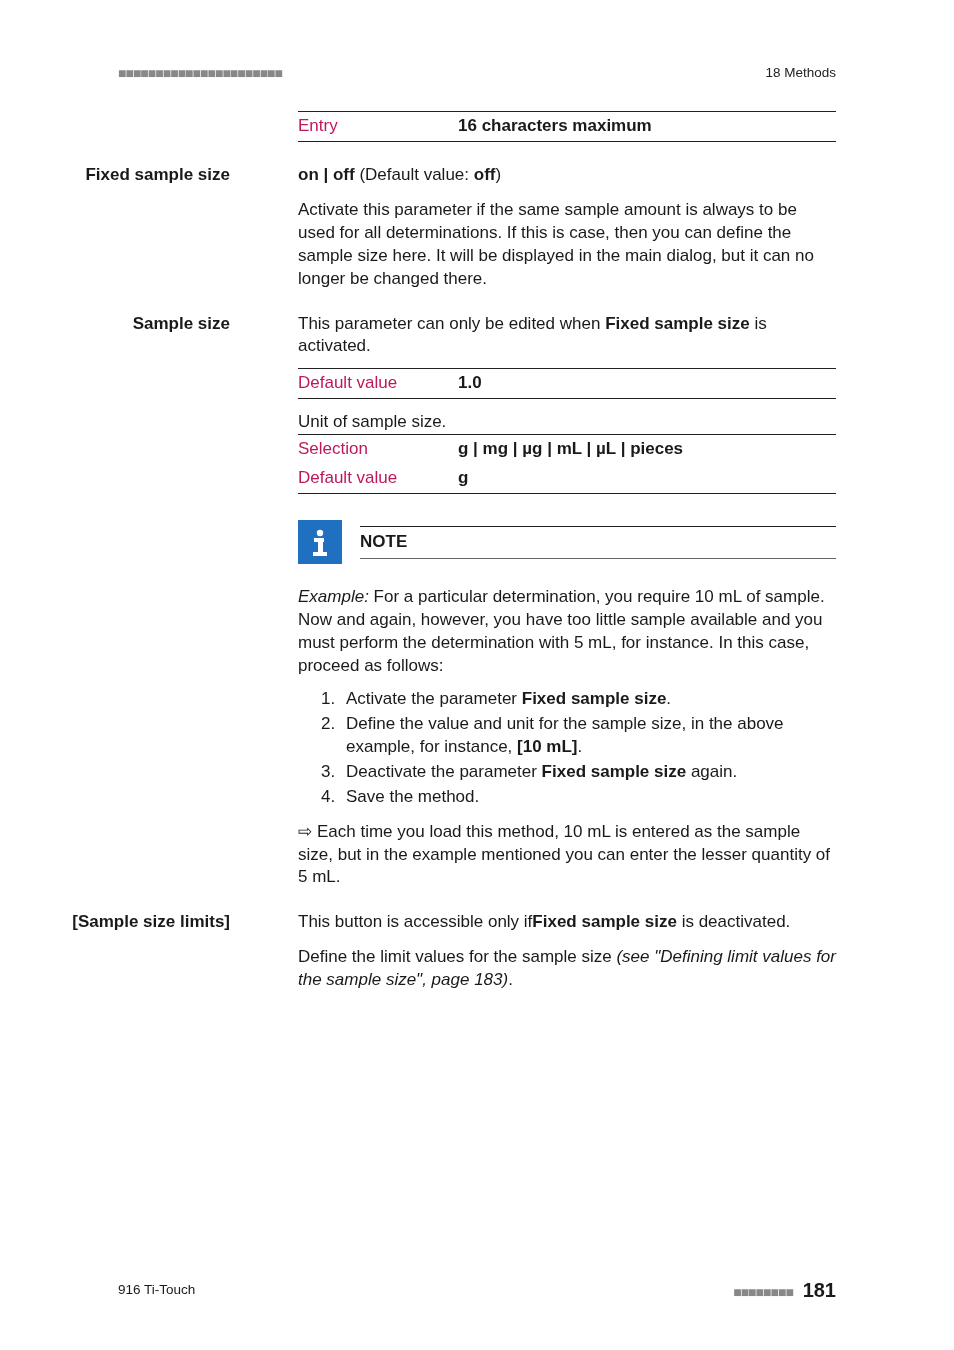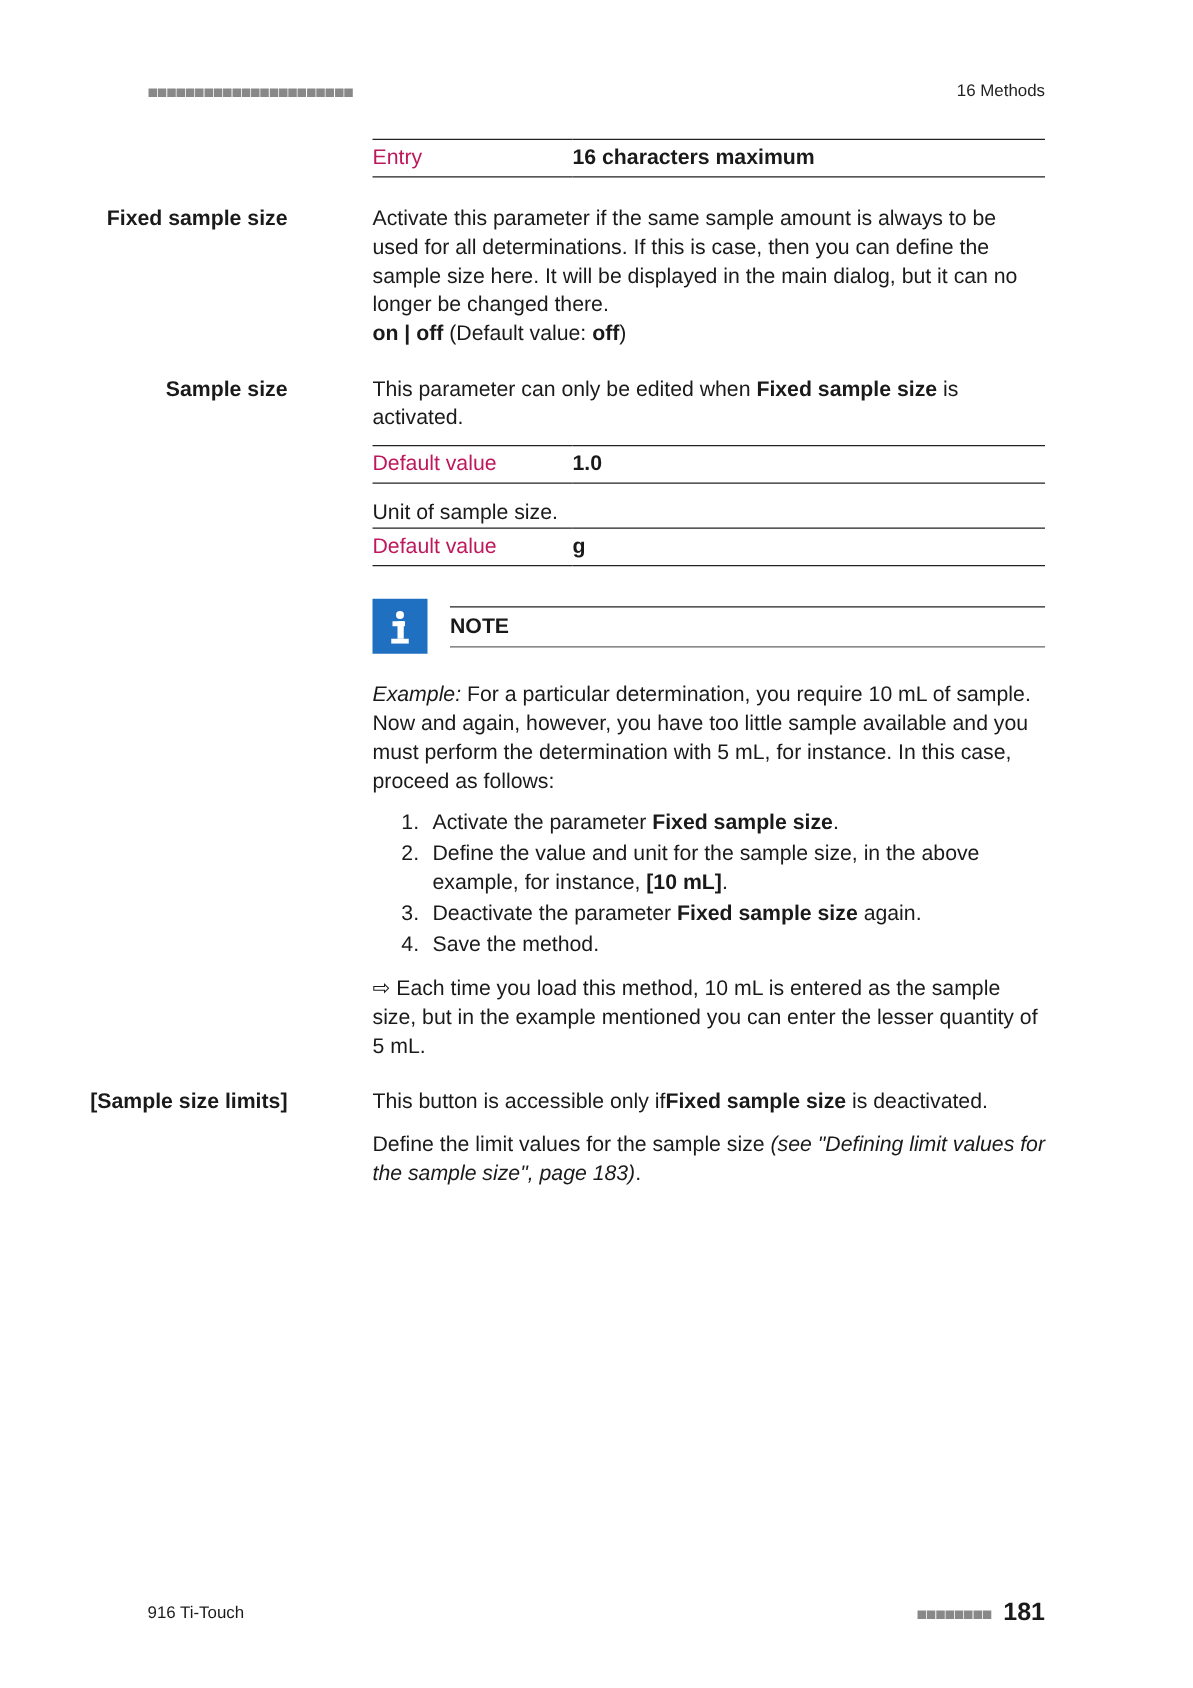--- a/index.html
+++ b/index.html
@@ -125,41 +125,41 @@
     font-size: 17px;
   }
 </style>
 </head>
 <body>
 
 <div class="page">
 
   <div class="header">
     <span class="header-dashes">■■■■■■■■■■■■■■■■■■■■■■</span>
-    <span>16 Methods</span>
+    <span>18 Methods</span>
   </div>
 
   <div class="content">
     <table class="tbl">
       <tbody>
           <tr>
         <td class="k">Entry</td>
         <td class="v">16 characters maximum</td>
       </tr>
     </tbody>
       </table>
   </div>
 
   <div style="position:relative; margin-top:22px;">
     <div class="side-label" style="left:-178px; top:0; width:290px; position:absolute;">Fixed sample size</div>
     <div class="content" style="margin-top:22px;">
-      <p class="para">Activate this parameter if the same sample amount is always to be used for all determinations. If this is case, then you can define the sample size here. It will be displayed in the main dialog, but it can no longer be changed there.</p>
       <p class="para" style="margin-top:0;">
         <span class="b">on | off</span><span> (Default value: </span><span class="b">off</span><span>)</span>
       </p>
+      <p class="para">Activate this parameter if the same sample amount is always to be used for all determinations. If this is case, then you can define the sample size here. It will be displayed in the main dialog, but it can no longer be changed there.</p>
     </div>
   </div>
 
   <div style="position:relative; margin-top:20px;">
     <div class="side-label" style="left:-178px; top:0; width:290px; position:absolute;">Sample size</div>
     <div class="content" style="margin-top:22px;">
       <p class="para" style="margin-top:0;">
         <span>This parameter can only be edited when </span><span class="b">Fixed sample size</span><span> is activated.</span>
       </p>
 
@@ -169,20 +169,24 @@
           <td class="k">Default value</td>
           <td class="v">1.0</td>
         </tr>
       </tbody>
         </table>
 
       <p class="para">Unit of sample size.</p>
 
       <table class="tbl">
         <tbody>
+            <tr>
+          <td class="k">Selection</td>
+          <td class="v">g | mg | µg | mL | µL | pieces</td>
+        </tr>
         <tr>
           <td class="k">Default value</td>
           <td class="v">g</td>
         </tr>
       </tbody>
         </table>
 
       <div class="note-box">
         <div class="note-head">
           <div class="note-icon">

